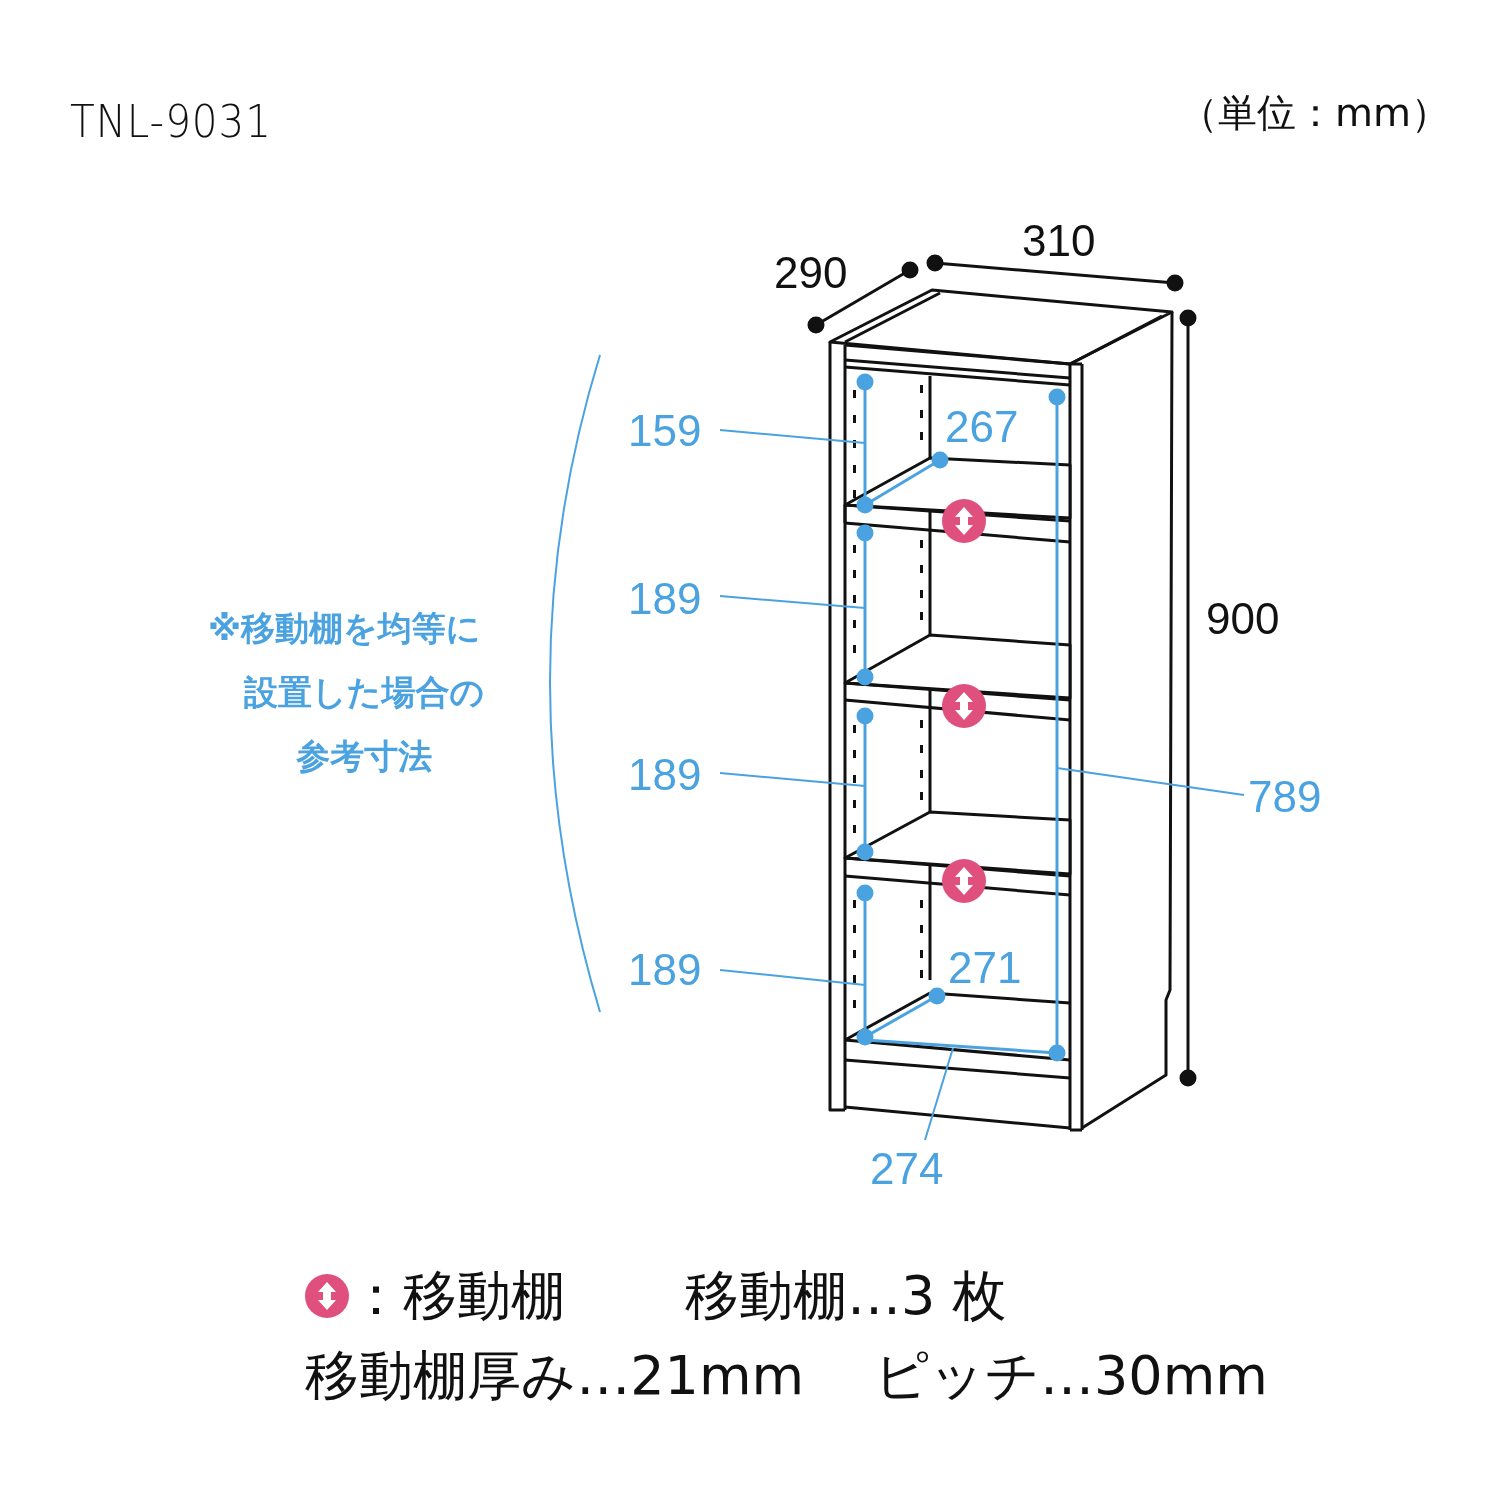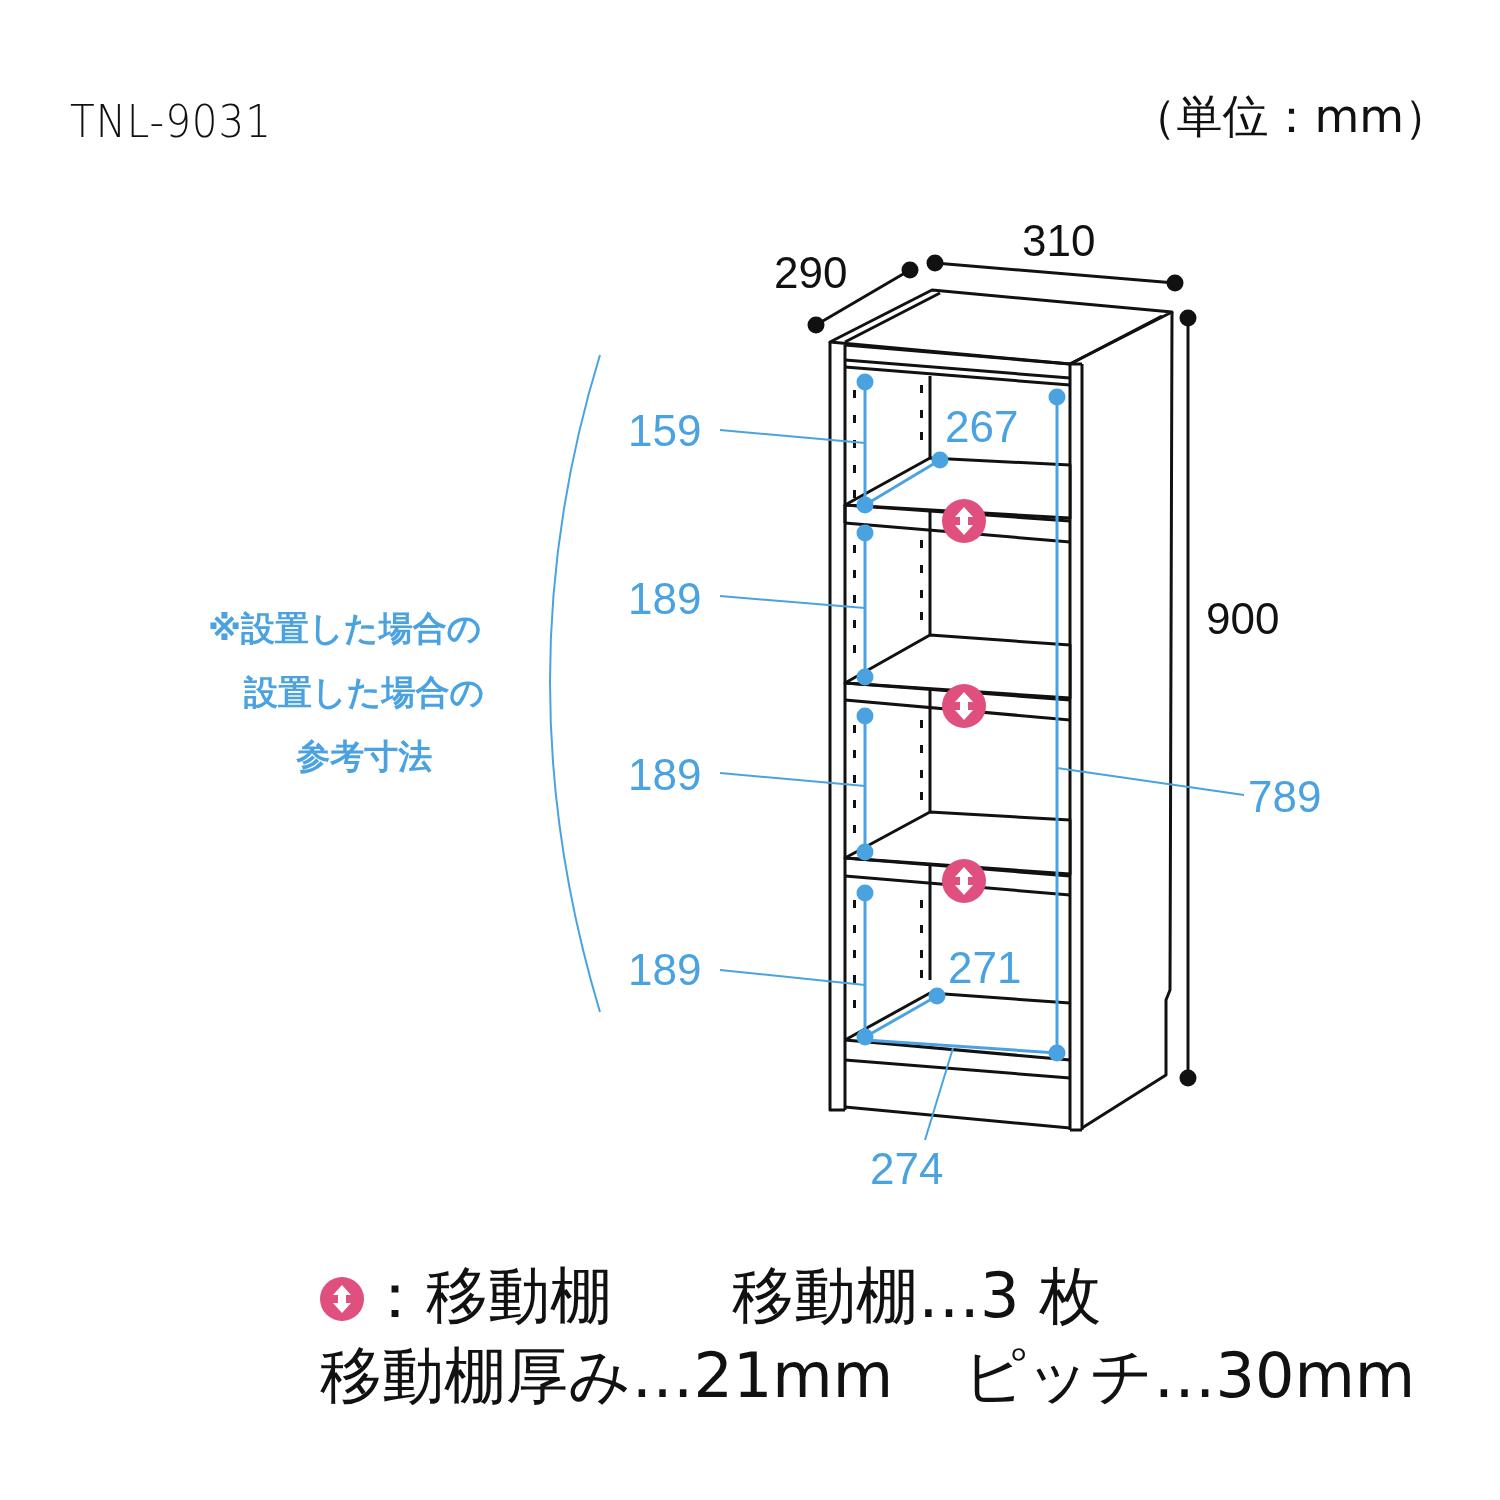--- a/index.html
+++ b/index.html
@@ -1,23 +1,23 @@
 <!DOCTYPE html>
 <html><head>
   <meta charset="utf-8">
   <style>
     html, body { margin: 0; padding: 0; background: #ffffff; }
     body { width: 1500px; height: 1500px; position: relative; overflow: hidden;
            font-family: "DejaVu Sans", "Liberation Sans", sans-serif; color: #111; }
     .abs { position: absolute; white-space: nowrap; }
     .model { left: 70px; top: 96px; font-size: 44px; font-weight: 300; letter-spacing: 1px; transform: scaleX(0.92); transform-origin: left top; }
-    .unit { right: 50px; top: 86px; font-size: 46px; }
+    .unit { right: 50px; top: 86px; font-size: 39px; }
     .note { left: 208px; top: 596px; font-size: 34px; color: #4aa3e0; font-weight: bold; line-height: 64px; }
     .note .l2, .note .l3 { padding-left: 36px; text-align: center; }
-    .legend { left: 320px; top: 1256px; font-size: 62px; line-height: 80px; }
+    .legend { left: 305px; top: 1256px; font-size: 54px; line-height: 80px; }
     .legend .row { display: block; white-space: nowrap; }
     .gap { display: inline-block; width: 120px; }
     .gap2 { display: inline-block; width: 70px; }
     svg.diagram { position: absolute; left: 0; top: 0; }
     .legend-icon { display: inline-block; width: 44px; height: 44px; vertical-align: -4px; }
   </style>
 </head>
 <body>
 
 <div class="abs model">TNL-9031</div>
@@ -173,21 +173,21 @@
     <text x="628" y="790" fill="#4aa3e0">189</text>
     <text x="628" y="985" fill="#4aa3e0">189</text>
     <text x="945" y="442" fill="#4aa3e0">267</text>
     <text x="948" y="983" fill="#4aa3e0">271</text>
     <text x="870" y="1184" fill="#4aa3e0">274</text>
     <text x="1248" y="812" fill="#4aa3e0">789</text>
   </g>
 </svg>
 
 <div class="abs note">
-  <div class="l1">※設置した場合の</div>
+  <div class="l1">※移動棚を均等に</div>
   <div class="l2">設置した場合の</div>
   <div class="l3">参考寸法</div>
 </div>
 
 <div class="abs legend">
   <span class="row">
     <svg class="legend-icon" viewBox="-22 -22 44 44">
       <circle r="22" fill="#e0507e"></circle>
       <path d="M -9 -4 L 0 -14 L 9 -4 L 4 -4 L 4 4 L 9 4 L 0 14 L -9 4 L -4 4 L -4 -4 Z" fill="#fff"></path>
     </svg><span>：移動棚</span><span class="gap"></span><span>移動棚…3 枚</span>

